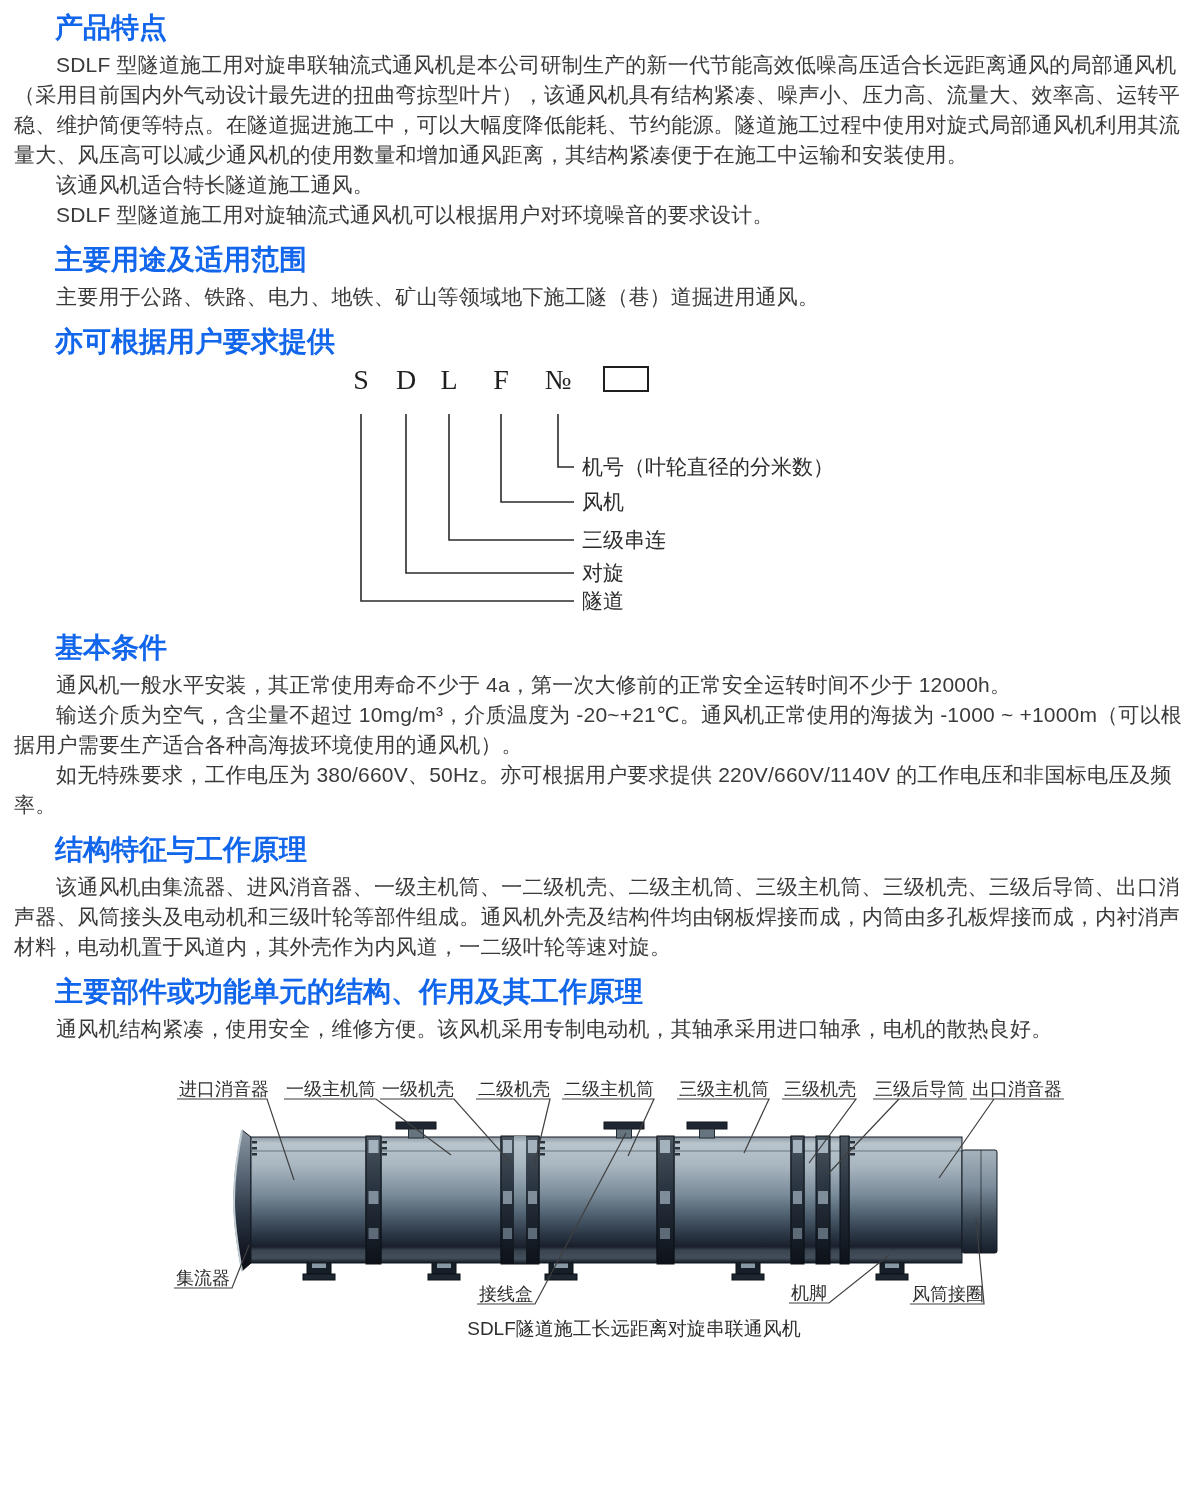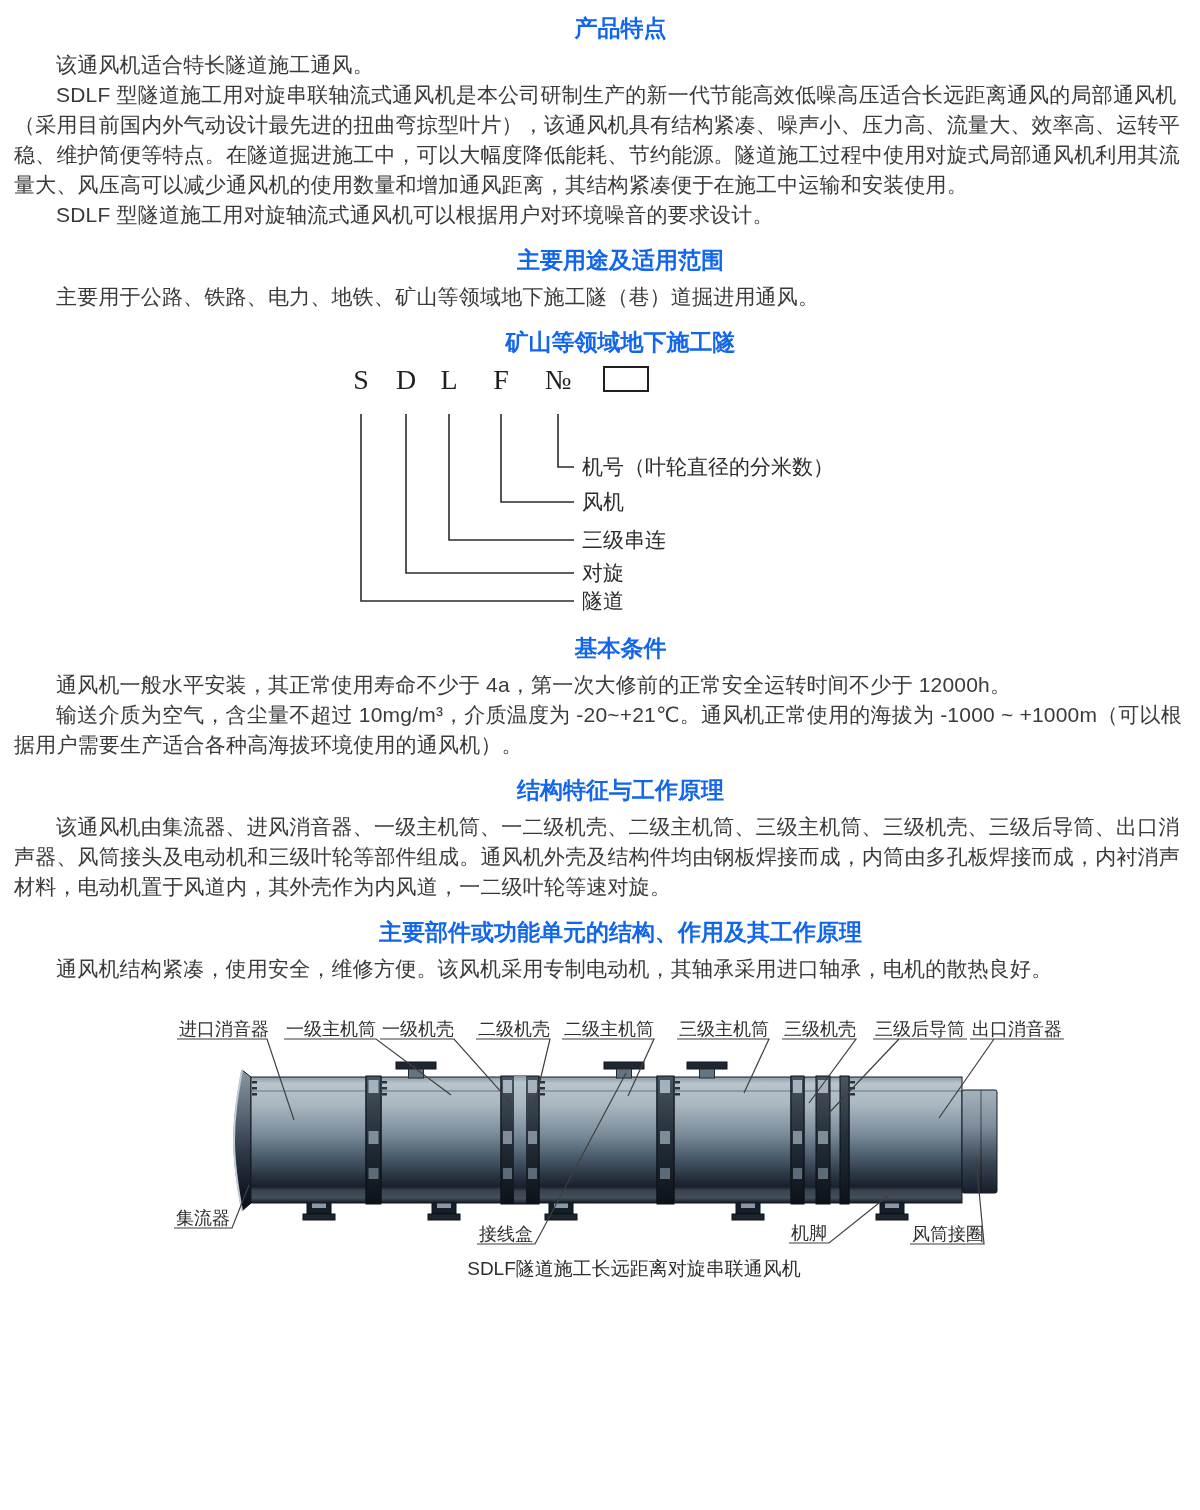--- a/index.html
+++ b/index.html
@@ -3,23 +3,22 @@
 <meta charset="utf-8">
 <style>
   html,body{margin:0;padding:0;background:#ffffff;}
   body{
     width:1200px;min-height:1510px;
     font-family:"Liberation Sans","DejaVu Sans",sans-serif;
     color:#3a3a3a;
   }
   .page{padding:10px 14px 0 14px;}
   h2.sec{
-    font-size:23px;line-height:32px;font-weight:bold;color:#1266ec;
+    font-size:28px;line-height:32px;font-weight:bold;color:#1266ec;
     margin:14px 0 6px 41px;
-    text-align:center;
   }
   h2.sec.first{margin-top:2px;}
   h2.sec.tight{margin-top:16px;}
   p.body{
     font-size:21px;line-height:30px;margin:0;
     text-indent:2em;color:#3a3a3a;
     letter-spacing:0.2px;
   }
   .model-diagram{margin:6px 0 0 247px;width:700px;height:252px;}
   .fan-drawing{margin:26px 0 0 140px;width:960px;height:278px;}
@@ -29,28 +28,28 @@
   svg text.cap{font-family:"Liberation Sans","DejaVu Sans",sans-serif;font-size:19px;fill:#2e2e2e;}
   svg .ln{stroke:#2b2b2b;stroke-width:1.6;fill:none;}
   svg .lead{stroke:#3f3f3f;stroke-width:1.2;fill:none;}
 </style>
 </head>
 <body>
 
 <div class="page">
 
   <h2 class="sec first">产品特点</h2>
+  <p class="body">SDLF 型隧道施工用对旋串联轴流式通风机是本公司研制生产的新一代节能高效低噪高压适合长远距离通风的局部通风机（采用目前国内外气动设计最先进的扭曲弯掠型叶片），该通风机具有结构紧凑、噪声小、压力高、流量大、效率高、运转平稳、维护简便等特点。在隧道掘进施工中，可以大幅度降低能耗、节约能源。隧道施工过程中使用对旋式局部通风机利用其流量大、风压高可以减少通风机的使用数量和增加通风距离，其结构紧凑便于在施工中运输和安装使用。</p>
   <p class="body">该通风机适合特长隧道施工通风。</p>
-  <p class="body">SDLF 型隧道施工用对旋串联轴流式通风机是本公司研制生产的新一代节能高效低噪高压适合长远距离通风的局部通风机（采用目前国内外气动设计最先进的扭曲弯掠型叶片），该通风机具有结构紧凑、噪声小、压力高、流量大、效率高、运转平稳、维护简便等特点。在隧道掘进施工中，可以大幅度降低能耗、节约能源。隧道施工过程中使用对旋式局部通风机利用其流量大、风压高可以减少通风机的使用数量和增加通风距离，其结构紧凑便于在施工中运输和安装使用。</p>
   <p class="body">SDLF 型隧道施工用对旋轴流式通风机可以根据用户对环境噪音的要求设计。</p>
 
   <h2 class="sec">主要用途及适用范围</h2>
   <p class="body">主要用于公路、铁路、电力、地铁、矿山等领域地下施工隧（巷）道掘进用通风。</p>
 
-  <h2 class="sec">矿山等领域地下施工隧</h2>
+  <h2 class="sec">亦可根据用户要求提供</h2>
 
   <div class="model-diagram">
     <svg viewBox="0 0 700 252" width="700" height="252">
 
       <text class="mletter" x="100" y="25" text-anchor="middle">S</text>
       <text class="mletter" x="145" y="25" text-anchor="middle">D</text>
       <text class="mletter" x="188" y="25" text-anchor="middle">L</text>
       <text class="mletter" x="240" y="25" text-anchor="middle">F</text>
       <text class="mletter" x="297" y="25" text-anchor="middle">№</text>
 
@@ -66,20 +65,21 @@
       <text class="mlabel" x="321" y="145">风机</text>
       <text class="mlabel" x="321" y="183">三级串连</text>
       <text class="mlabel" x="321" y="216">对旋</text>
       <text class="mlabel" x="321" y="244">隧道</text>
     </svg>
   </div>
 
   <h2 class="sec tight">基本条件</h2>
   <p class="body">通风机一般水平安装，其正常使用寿命不少于 4a，第一次大修前的正常安全运转时间不少于 12000h。</p>
   <p class="body">输送介质为空气，含尘量不超过 10mg/m³，介质温度为 -20~+21℃。通风机正常使用的海拔为 -1000 ~ +1000m（可以根据用户需要生产适合各种高海拔环境使用的通风机）。</p>
+  <p class="body">如无特殊要求，工作电压为 380/660V、50Hz。亦可根据用户要求提供 220V/660V/1140V 的工作电压和非国标电压及频率。</p>
 
   <h2 class="sec">结构特征与工作原理</h2>
   <p class="body">该通风机由集流器、进风消音器、一级主机筒、一二级机壳、二级主机筒、三级主机筒、三级机壳、三级后导筒、出口消声器、风筒接头及电动机和三级叶轮等部件组成。通风机外壳及结构件均由钢板焊接而成，内筒由多孔板焊接而成，内衬消声材料，电动机置于风道内，其外壳作为内风道，一二级叶轮等速对旋。</p>
 
   <h2 class="sec">主要部件或功能单元的结构、作用及其工作原理</h2>
   <p class="body">通风机结构紧凑，使用安全，维修方便。该风机采用专制电动机，其轴承采用进口轴承，电机的散热良好。</p>
 
   <div class="fan-drawing">
     <svg viewBox="0 0 960 278" width="960" height="278">
       <defs>

